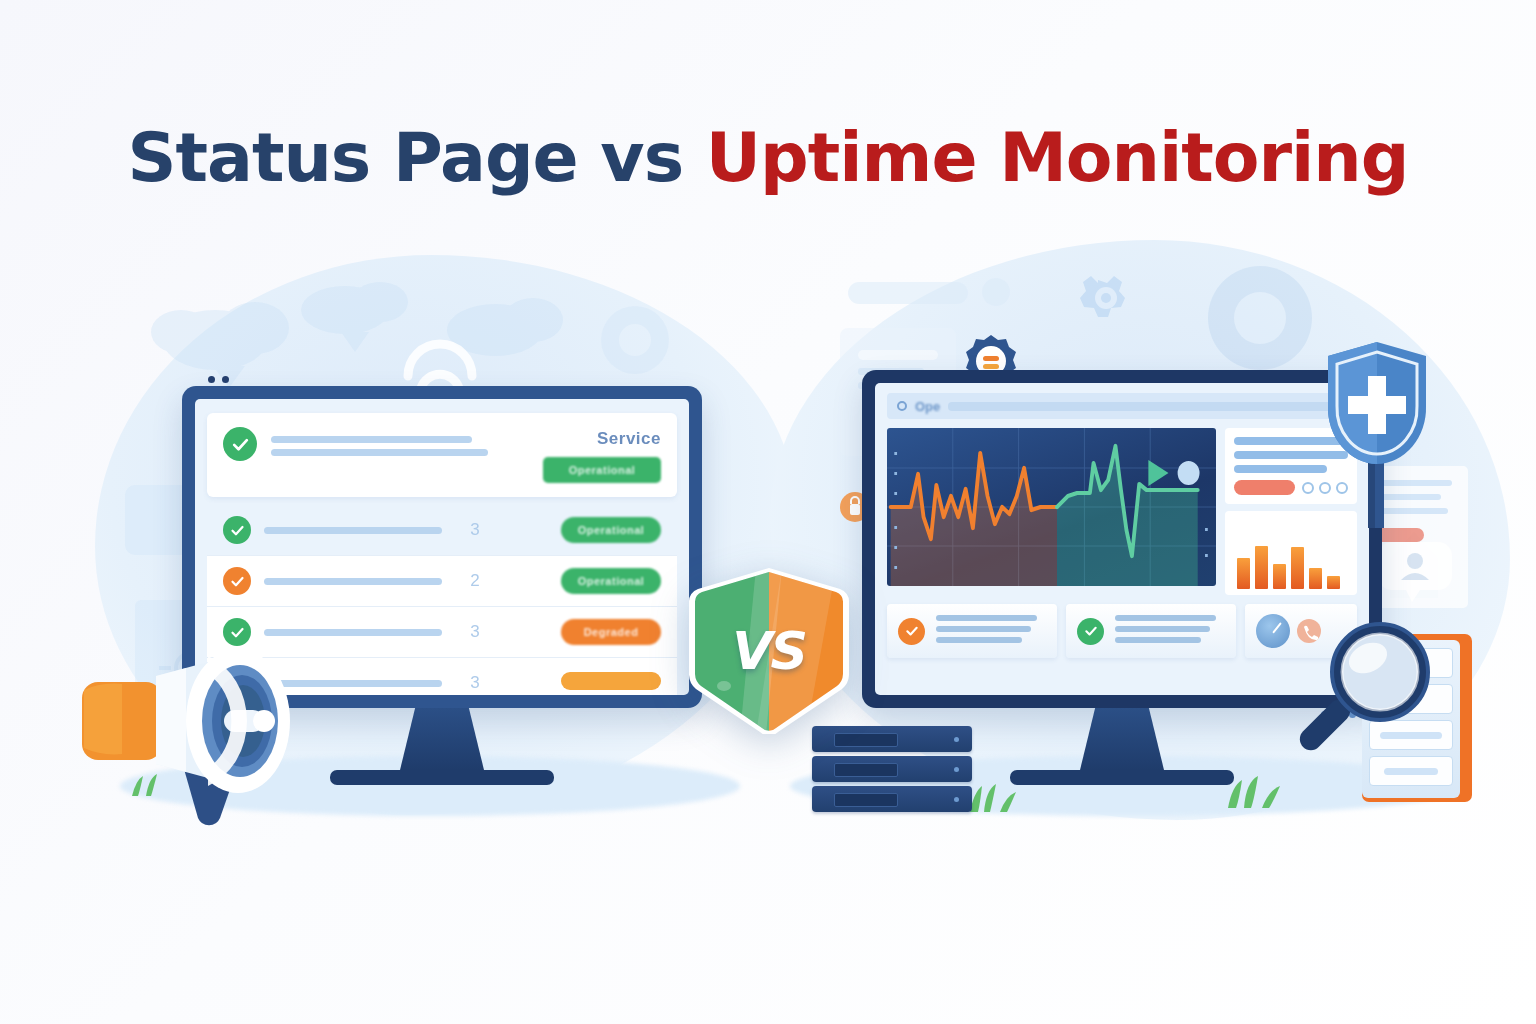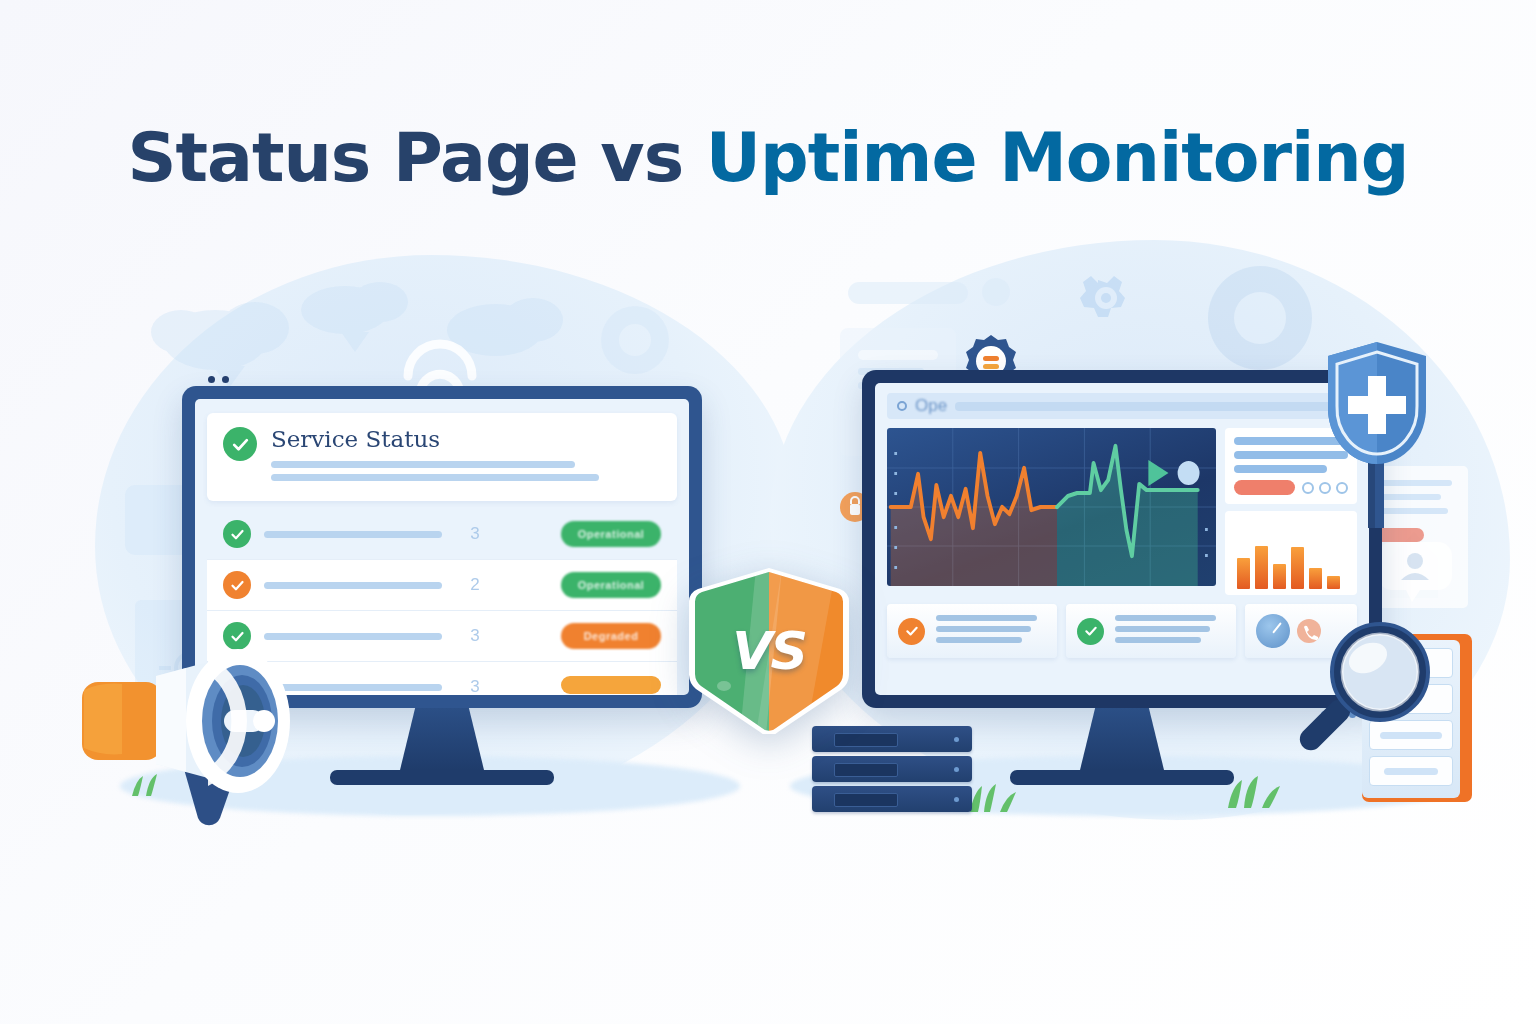--- a/index.html
+++ b/index.html
@@ -20,21 +20,21 @@
     text-align: center;
     white-space: nowrap;
   }
   .title-wrap span {
     font-size: 68px;
     font-weight: 700;
     letter-spacing: -1px;
     font-family: "DejaVu Sans", sans-serif;
   }
   .t-navy { color: #27426a; }
-  .t-orange { color: #0369a1; }
+  .t-orange { color: #b91c1c; }
 
   
   .blob {
     position: absolute;
     border-radius: 50%;
     pointer-events: none;
   }
   .blob-left {
     left: 95px; top: 255px;
     width: 700px; height: 560px;
@@ -170,21 +170,21 @@
     background: #d7e7f8;
     border-radius: 4px;
     display: flex; align-items: center; gap: 8px;
     padding: 0 10px;
   }
   .db-url-dot {
     width: 10px; height: 10px; border-radius: 50%;
     border: 2px solid #7ba4d4;
   }
   .db-url-text {
-    color: #6e97c9; font-size: 17px; filter: blur(.8px); font-weight: 400;
+    color: #6e97c9; font-size: 13px; filter: blur(.8px); font-weight: 700;
   }
   .db-url-ph { flex: 1 1 auto; height: 9px; border-radius: 4px; background: #c3daf2; }
   .db-body { display: flex; gap: 9px; margin: 0 12px; }
   .db-chart {
     flex: 1 1 auto;
     background: linear-gradient(160deg,#2d5490 0%, #1d3768 60%, #20406f 100%);
     border-radius: 3px;
     position: relative;
     height: 158px;
     overflow: hidden;
@@ -440,24 +440,29 @@
     </div>
     <div class="mon-inner">
 
       <div class="sp-header">
         <div class="check">
           <svg viewBox="0 0 24 24">
               <path d="M4 12.5 l5.5 5.5 L20 6.5" fill="none" stroke="#fff" stroke-width="3.4" stroke-linecap="round" stroke-linejoin="round"></path>
             </svg>
         </div>
         <div style="flex:1 1 auto; min-width:0;">
-          <div class="sp-title">Service Status</div>
           <div class="sp-lines">
             <div class="bar" style="width:78%;"></div>
             <div class="bar" style="width:84%;"></div>
+          </div>
+        </div>
+        <div class="sp-brand">
+          <div class="sp-brand-text">Service</div>
+          <div style="margin-top:8px;">
+            <span class="badge">Operational</span>
           </div>
         </div>
       </div>
 
       <div class="sp-rows">
 
         <div class="sp-row alt">
           <div class="check">
             <svg viewBox="0 0 24 24">
                 <path d="M4 12.5 l5.5 5.5 L20 6.5" fill="none" stroke="#fff" stroke-width="3.6" stroke-linecap="round" stroke-linejoin="round"></path>

